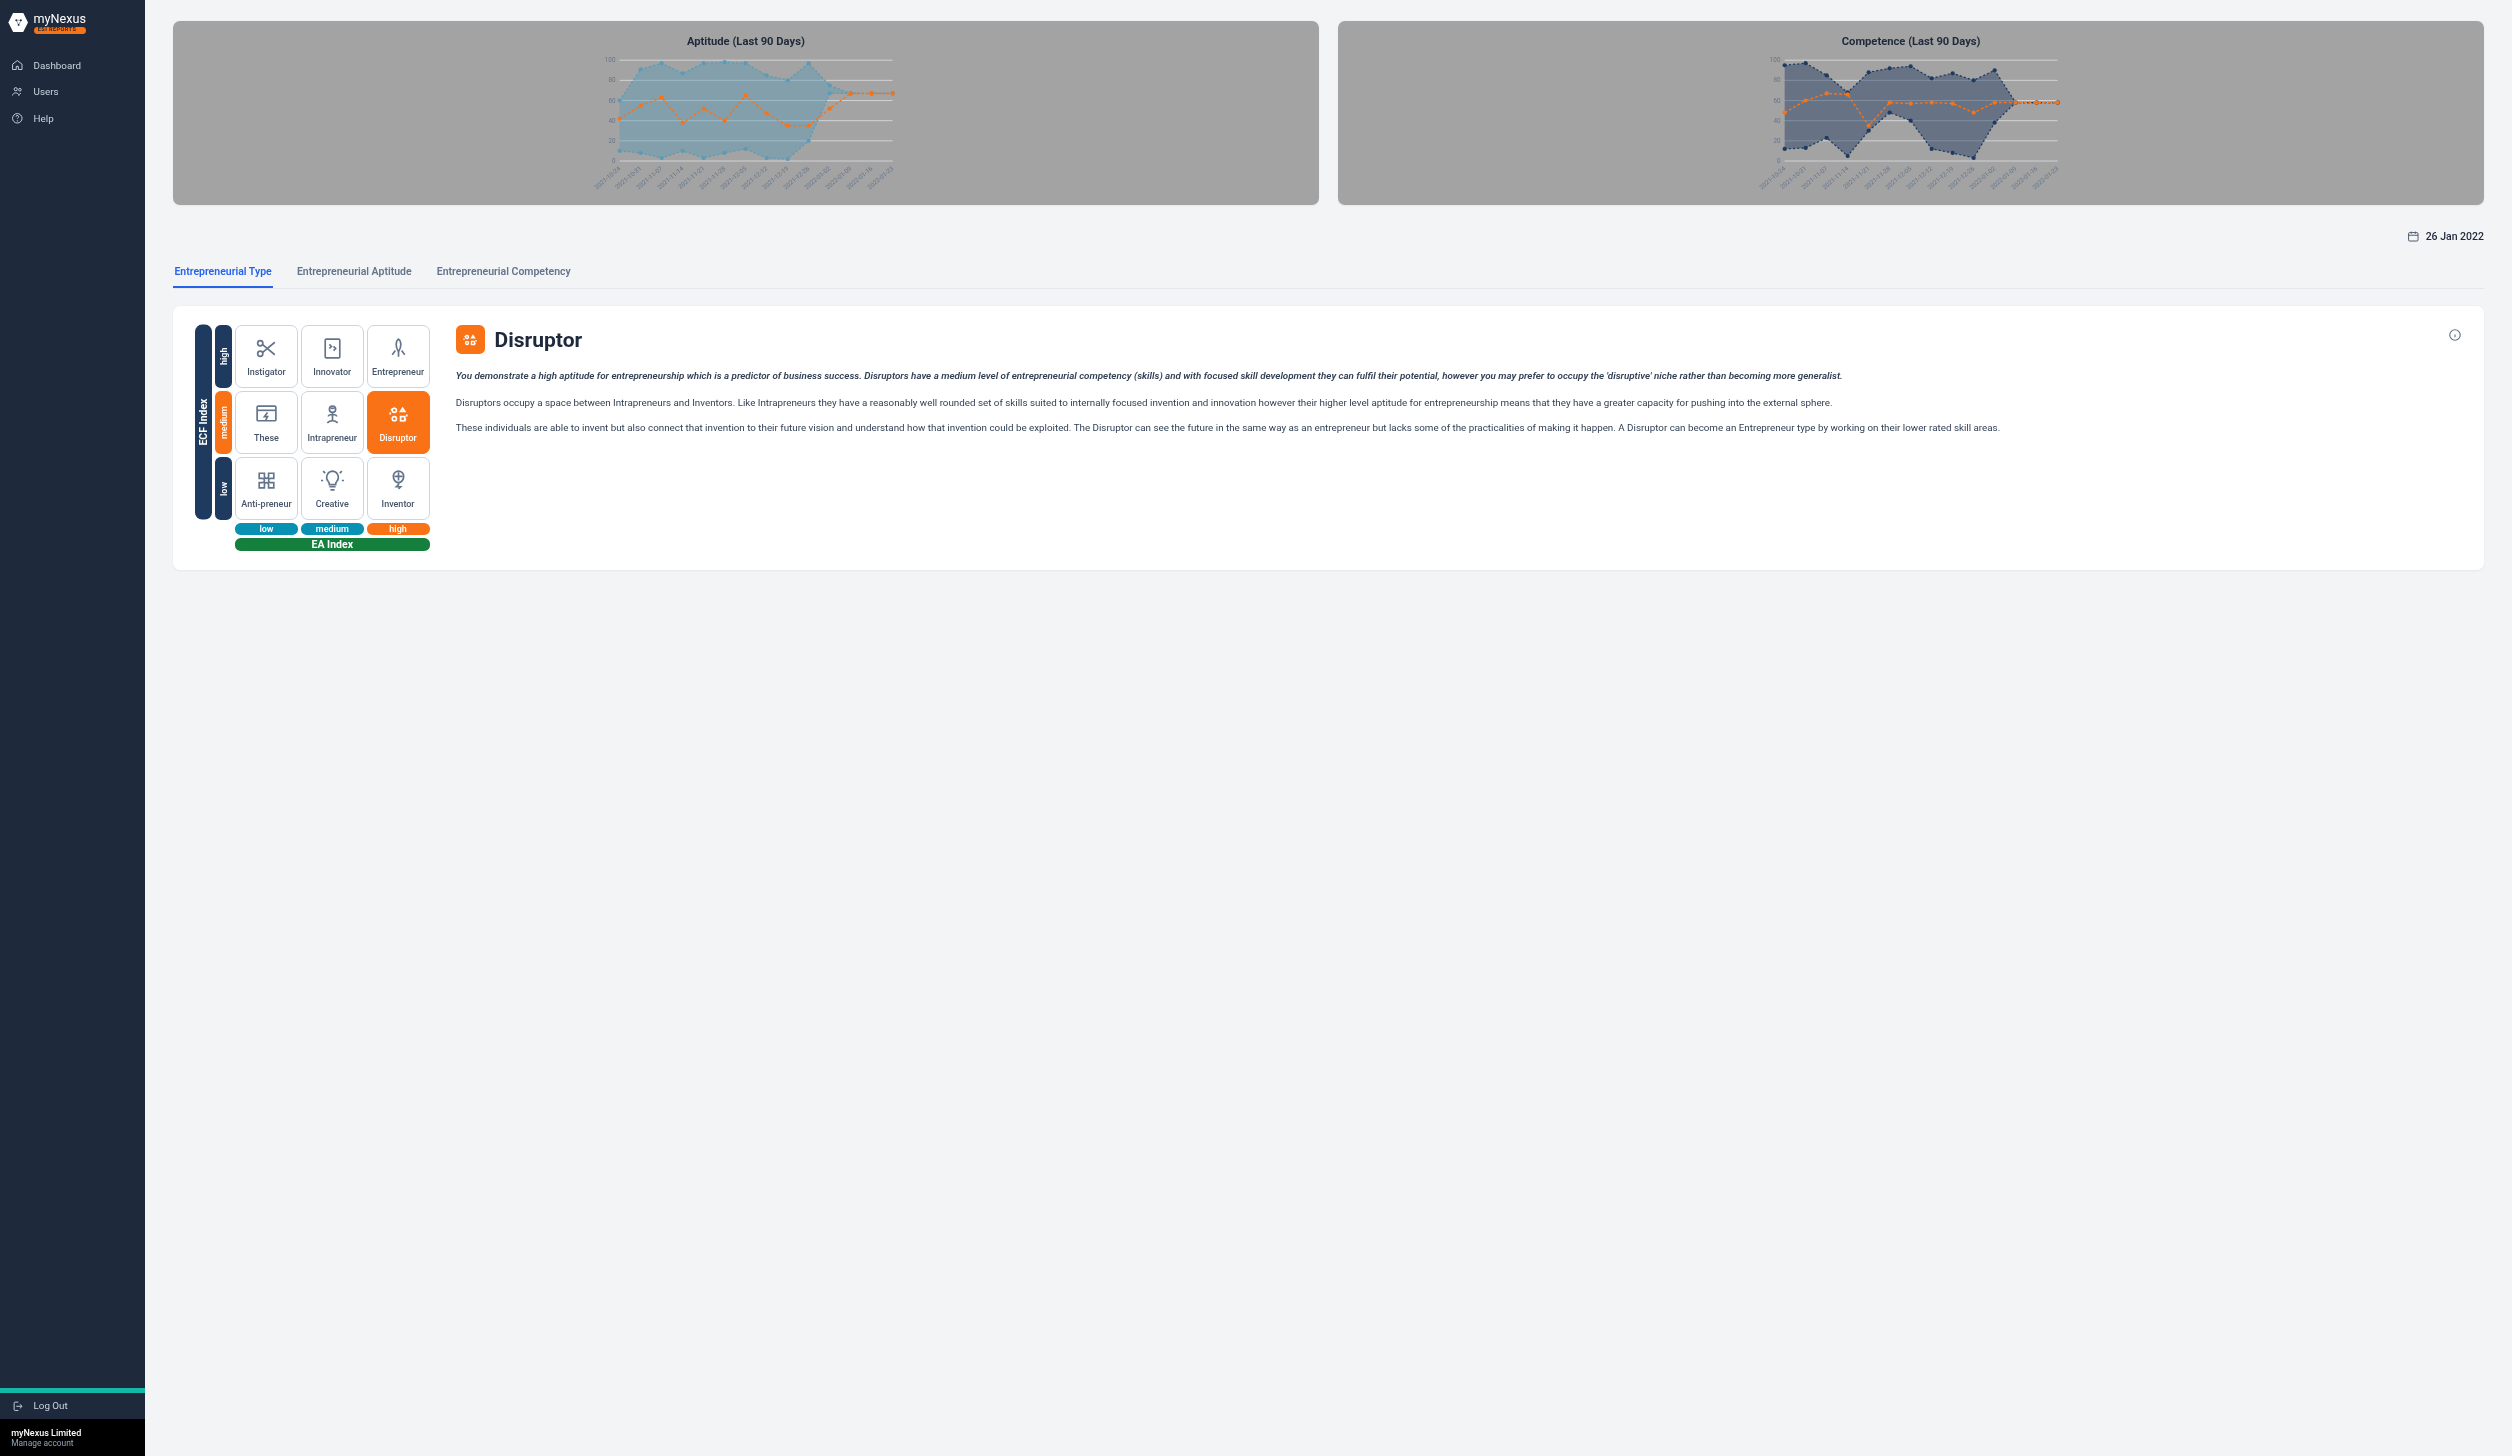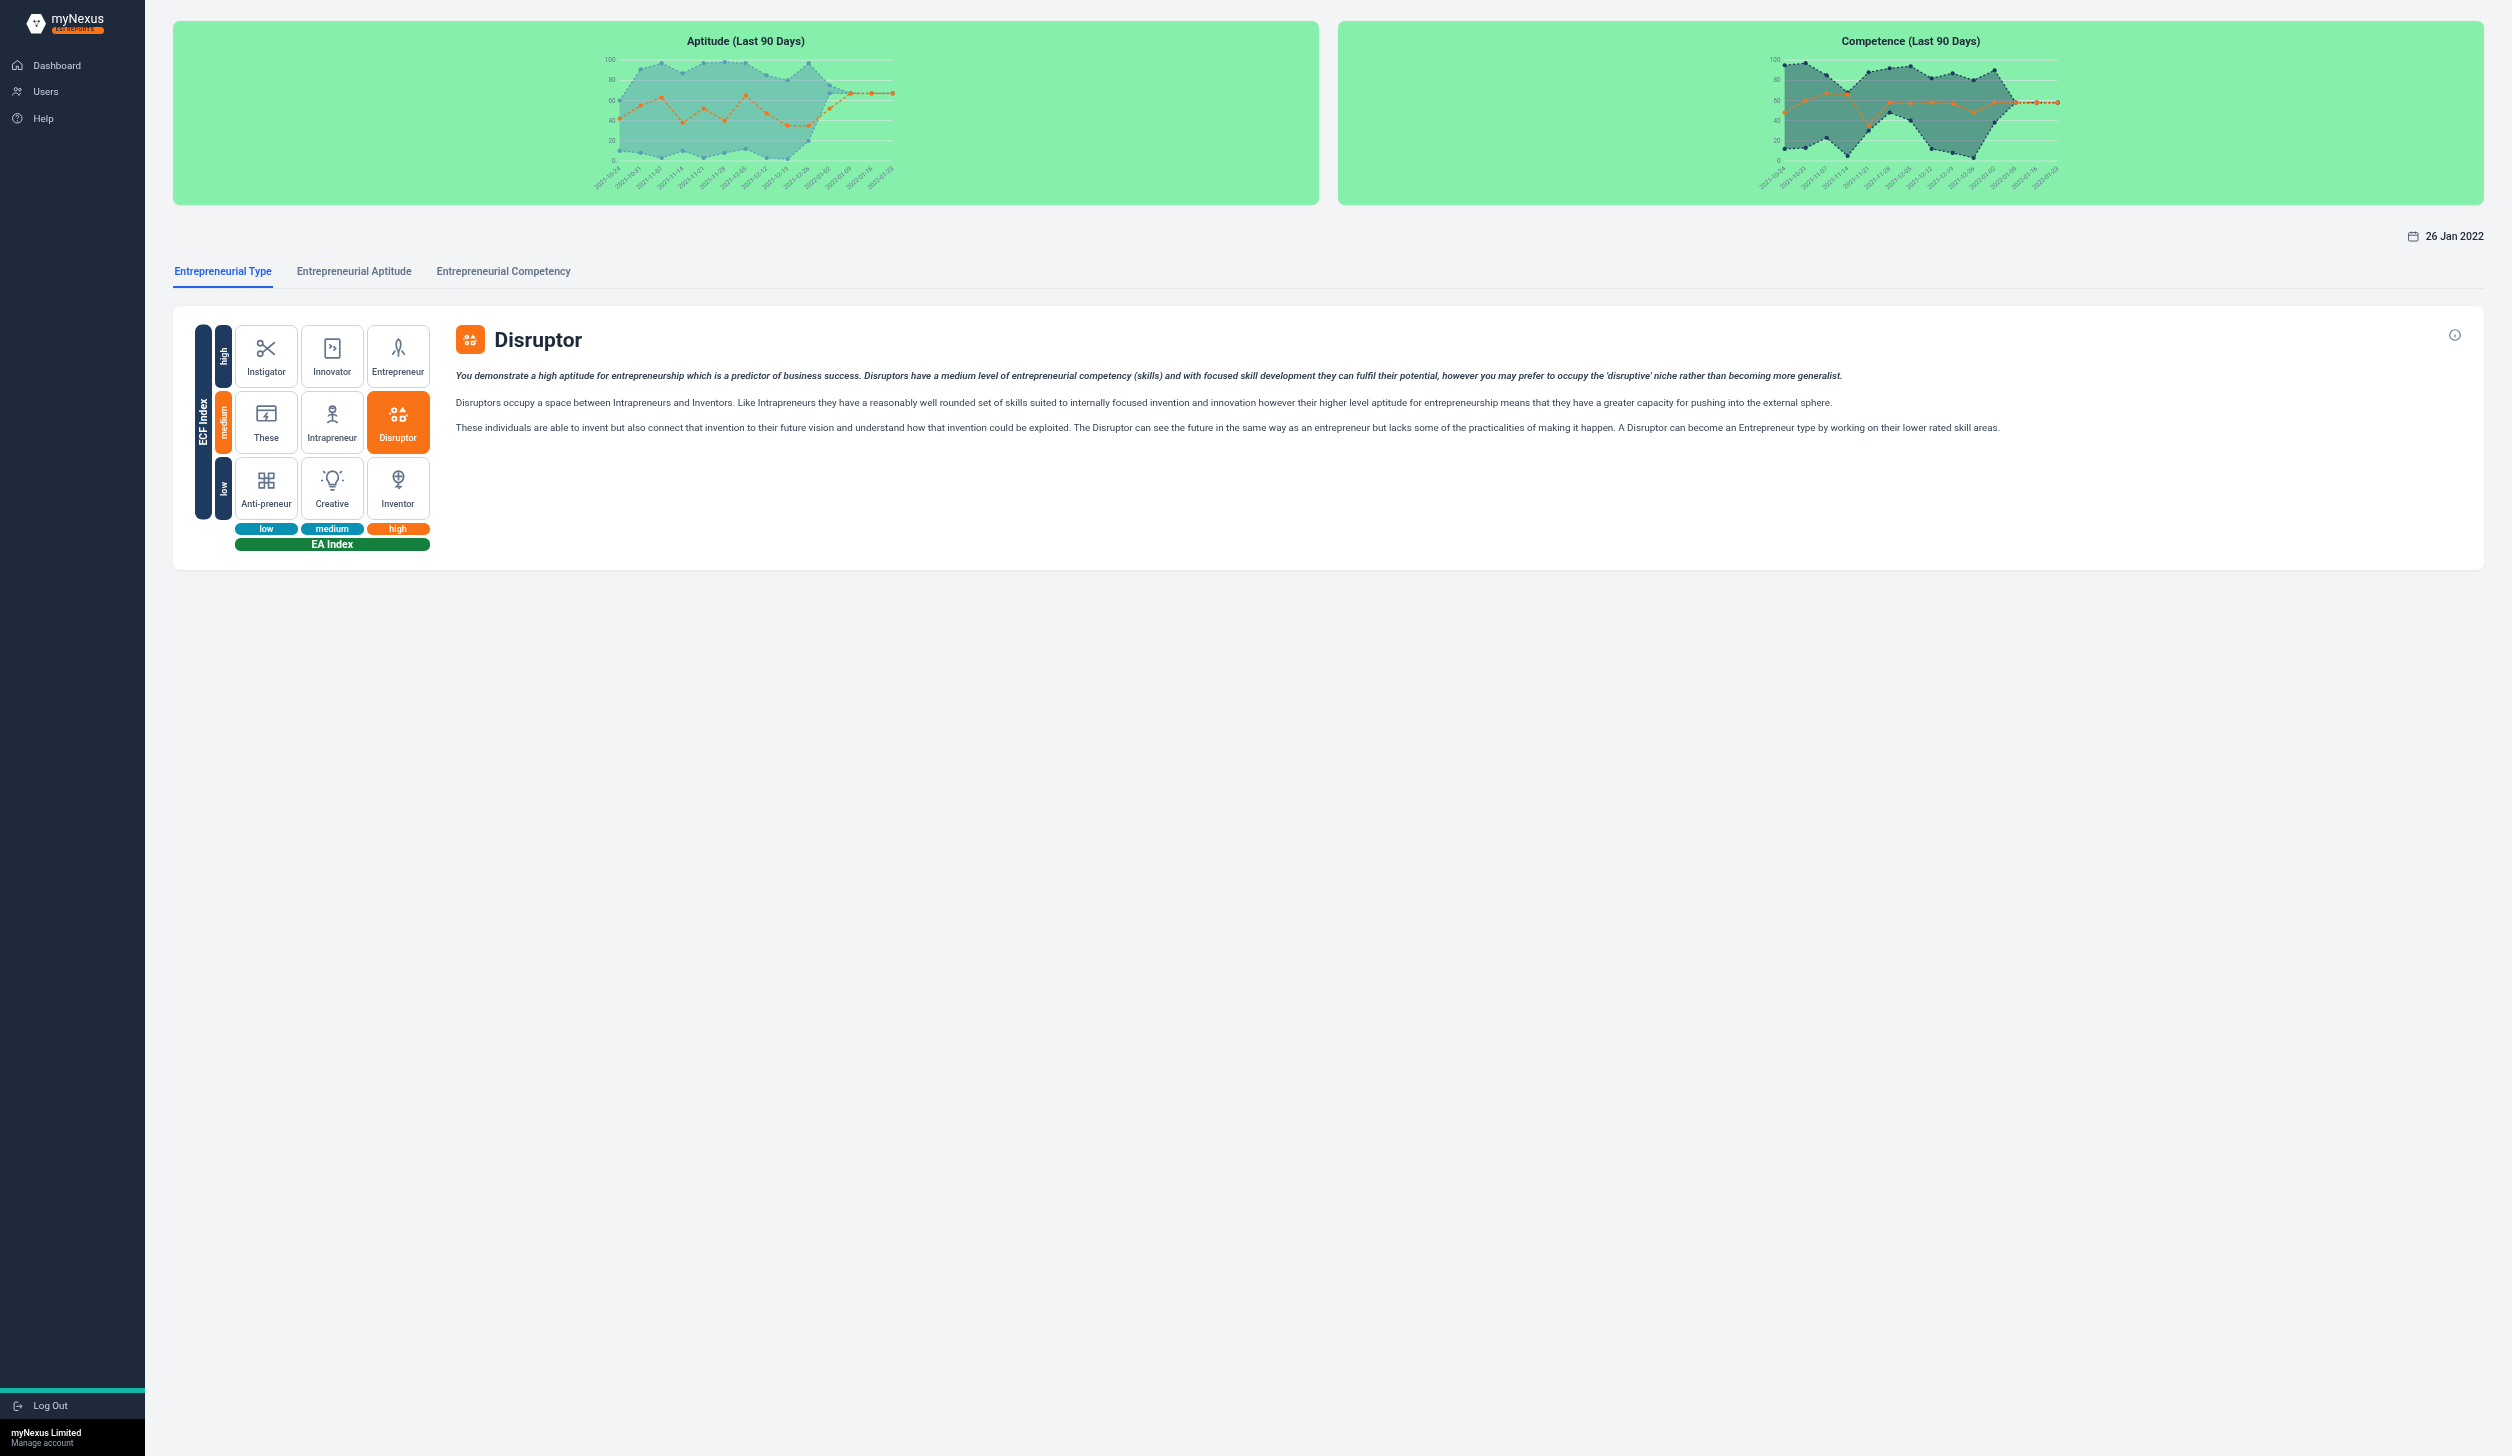--- a/index.html
+++ b/index.html
@@ -14,23 +14,22 @@
   width: 145px;
   background: #1e293b;
   color: #cbd5e1;
   display: flex;
   flex-direction: column;
   flex-shrink: 0;
 }
 .logo-area {
   padding: 12.6px 8.4px;
   display: flex;
-  align-items: flex-end;
+  align-items: flex-start;
   gap: 5.6px;
-  margin-left: 18px;
 }
 .logo-hex {
   width: 19.6px; height: 19.6px;
   background: white;
   clip-path: polygon(25% 0%, 75% 0%, 100% 50%, 75% 100%, 25% 100%, 0% 50%);
   display: flex; align-items: center; justify-content: center;
   font-size: 9.8px; color: #1e293b;
 }
 .logo-text { display: flex; flex-direction: column; line-height: 1; }
 .logo-main { font-size: 12.6px; font-weight: 400; color: white; }
@@ -58,21 +57,21 @@
 
 .main {
   flex-grow: 1;
   padding: 0 28px 28px 28px;
   overflow: auto;
 }
 .charts-row {
   display: flex; gap: 19.6px; margin-top: 21px;
 }
 .chart-card {
-  background: #86efac; border-radius: 7px;
+  background: #a3a3a3; border-radius: 7px;
   box-shadow: 0 0.7px 2.1px rgba(0,0,0,0.06);
   padding: 14px 11.2px 8.4px 11.2px;
   flex: 1;
 }
 .chart-title {
   text-align: center; font-weight: 700; font-size: 11.2px;
   margin-bottom: 8.4px; color: #1e293b;
 }
 .chart-plot { position: relative; height: 140px; }
 .chart-plot svg { width: 100%; height: 100%; }

